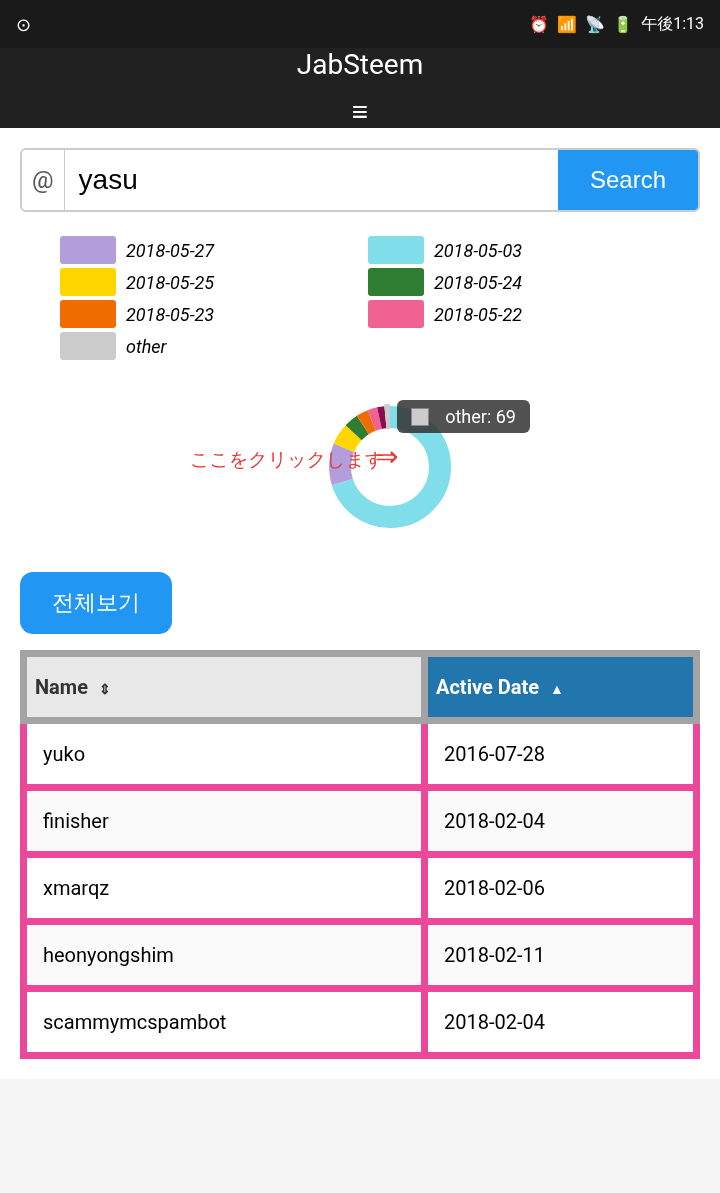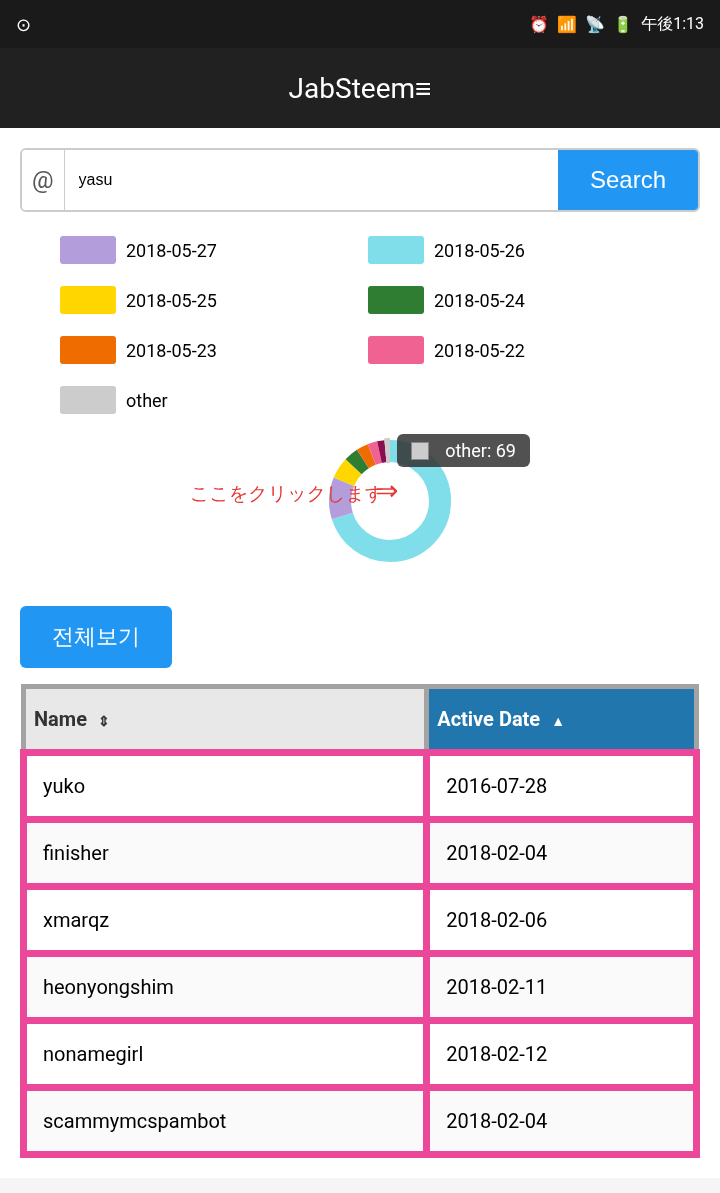--- a/index.html
+++ b/index.html
@@ -20,22 +20,23 @@
     .status-left { display: flex; align-items: center; gap: 6px; }
     .status-right { display: flex; align-items: center; gap: 8px; font-size: 16px; }
 
     
     .app-bar {
       background: #212121;
       color: white;
       height: 80px;
       display: flex;
       align-items: center;
-      justify-content: center;
+      justify-content: space-between;
       padding: 0 24px;
+      flex-direction: column;
     }
     .app-title { font-size: 28px; font-weight: 400; }
     .menu-icon { font-size: 28px; cursor: pointer; }
 
     
     .content { background: white; padding: 20px; }
 
     
     .search-container {
       display: flex;
@@ -52,35 +53,35 @@
       padding: 0 10px;
       font-size: 24px;
       display: flex;
       align-items: center;
       border-right: 1px solid #ccc;
     }
     .search-input {
       flex: 1;
       border: none;
       outline: none;
-      font-size: 16px;
+      font-size: 28px;
       padding: 12px 14px;
     }
     .search-btn {
       background: #2196F3;
       color: white;
       border: none;
       padding: 0 32px;
       font-size: 24px;
       cursor: pointer;
       font-weight: 400;
     }
 
     
-    .legend { display: grid; grid-template-columns: 1fr 1fr; gap: 22px 16px; margin-bottom: 12px; padding: 0 40px; }
+    .legend { display: grid; grid-template-columns: 1fr 1fr; gap: 4px 16px; margin-bottom: 32px; padding: 0 40px; font-style: italic; }
     .legend-item { display: flex; align-items: center; gap: 10px; font-size: 18px; }
     .legend-color { width: 56px; height: 28px; display: inline-block; border-radius: 3px; flex-shrink: 0; }
 
     
     .chart-area {
       display: flex;
       flex-direction: column;
       align-items: center;
       position: relative;
       margin-bottom: 20px;
@@ -115,36 +116,36 @@
       top: 48px;
       font-size: 28px;
       color: #e53935;
     }
 
     
     .view-all-btn {
       background: #2196F3;
       color: white;
       border: none;
-      border-radius: 6px;
+      border-radius: 13px;
       padding: 16px 32px;
       font-size: 22px;
       cursor: pointer;
       margin-bottom: 16px;
     }
 
     
     .data-table { width: 100%; border-collapse: collapse; border: 1px solid #ddd; }
     .data-table th {
       background: #2176AE;
       color: white;
       padding: 18px 8px;
       font-size: 20px;
       text-align: left;
-      border: 5px solid #a3a3a3;
+      border: 7px solid #a3a3a3;
     }
     .data-table th.name-col { background: #e8e8e8; color: #333; }
     .data-table td {
       padding: 18px 16px;
       font-size: 20px;
       border: 7px solid #ec4899;
     }
     .data-table tr:nth-child(odd) td { background: white; }
     .data-table tr:nth-child(even) td { background: #fafafa; }
 
@@ -182,21 +183,21 @@
 
   
   <div class="legend">
 
     <div class="legend-item">
       <span class="legend-color" style="background:#b39ddb;"></span>
       <span>2018-05-27</span>
     </div>
     <div class="legend-item">
       <span class="legend-color" style="background:#80deea;"></span>
-      <span>2018-05-26</span>
+      <span>2018-05-03</span>
     </div>
 
     <div class="legend-item">
       <span class="legend-color" style="background:#ffd600;"></span>
       <span>2018-05-25</span>
     </div>
     <div class="legend-item">
       <span class="legend-color" style="background:#2e7d32;"></span>
       <span>2018-05-24</span>
     </div>
@@ -280,23 +281,19 @@
     </tr>
         <tr>
       <td>xmarqz</td>
       <td>2018-02-06</td>
     </tr>
         <tr>
       <td>heonyongshim</td>
       <td>2018-02-11</td>
     </tr>
         <tr>
-      <td>nonamegirl</td>
-      <td>2018-02-12</td>
-    </tr>
-        <tr>
       <td>scammymcspambot</td>
       <td>2018-02-04</td>
     </tr>
       </tbody>
   </table>
 
 </div>
 
 </body></html>

